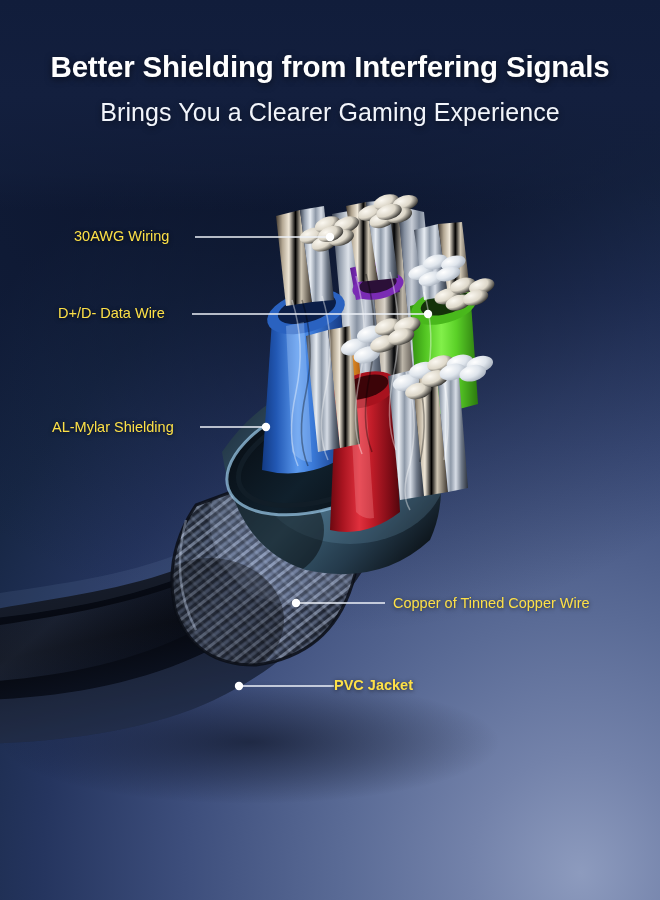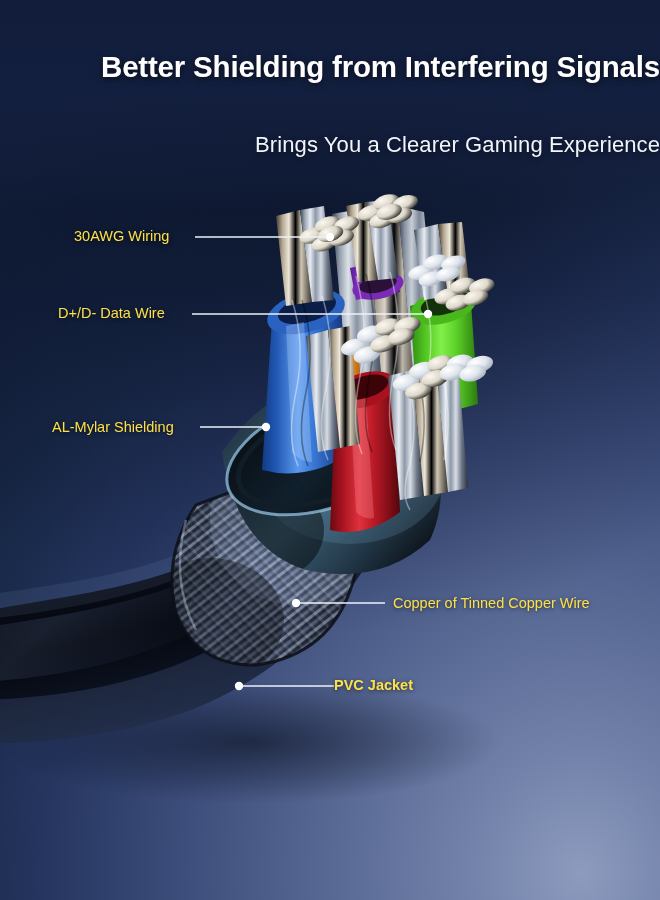--- a/index.html
+++ b/index.html
@@ -16,25 +16,25 @@
       radial-gradient(120% 95% at 88% 97%, #8d9bbe 0%, #7382aa 14%, #5a6b96 30%, #3d4e7c 50%, #25355f 68%, #172745 84%, #101c38 100%);
   }
   .bg-vignette{position:absolute;inset:0;
     background:radial-gradient(115% 80% at 50% 8%, rgba(10,18,40,.92) 0%, rgba(12,21,45,.72) 28%, rgba(14,24,50,.30) 55%, rgba(0,0,0,0) 78%);
   }
   .bg-topband{position:absolute;left:0;top:0;width:660px;height:210px;
     background:linear-gradient(180deg,#111d3b 0%,#131f3e 45%,rgba(20,32,62,.55) 82%,rgba(22,35,68,0) 100%);
   }
 
   
-  .heading{position:absolute;left:0;width:660px;text-align:right;color:#fff;}
+  .heading{position:absolute;left:0;width:660px;text-align:center;color:#fff;}
   #title{top:50px;font-size:29.5px;font-weight:bold;letter-spacing:-.2px;
     text-shadow:0 2px 7px rgba(0,0,0,.55);}
-  #subtitle{top:98px;font-size:22px;font-weight:normal;letter-spacing:.1px;
-    color:#f2f5fb;text-shadow:0 2px 6px rgba(0,0,0,.45);margin-top:34px;}
+  #subtitle{top:98px;font-size:25px;font-weight:normal;letter-spacing:.1px;
+    color:#f2f5fb;text-shadow:0 2px 6px rgba(0,0,0,.45);}
 
   
   .callout{position:absolute;color:#fde047;font-size:14.5px;white-space:nowrap;
     text-shadow:0 1px 4px rgba(0,0,0,.6);}
 
   
   #art{position:absolute;left:0;top:0;width:660px;height:900px;}
 </style>
 </head>
 <body>

